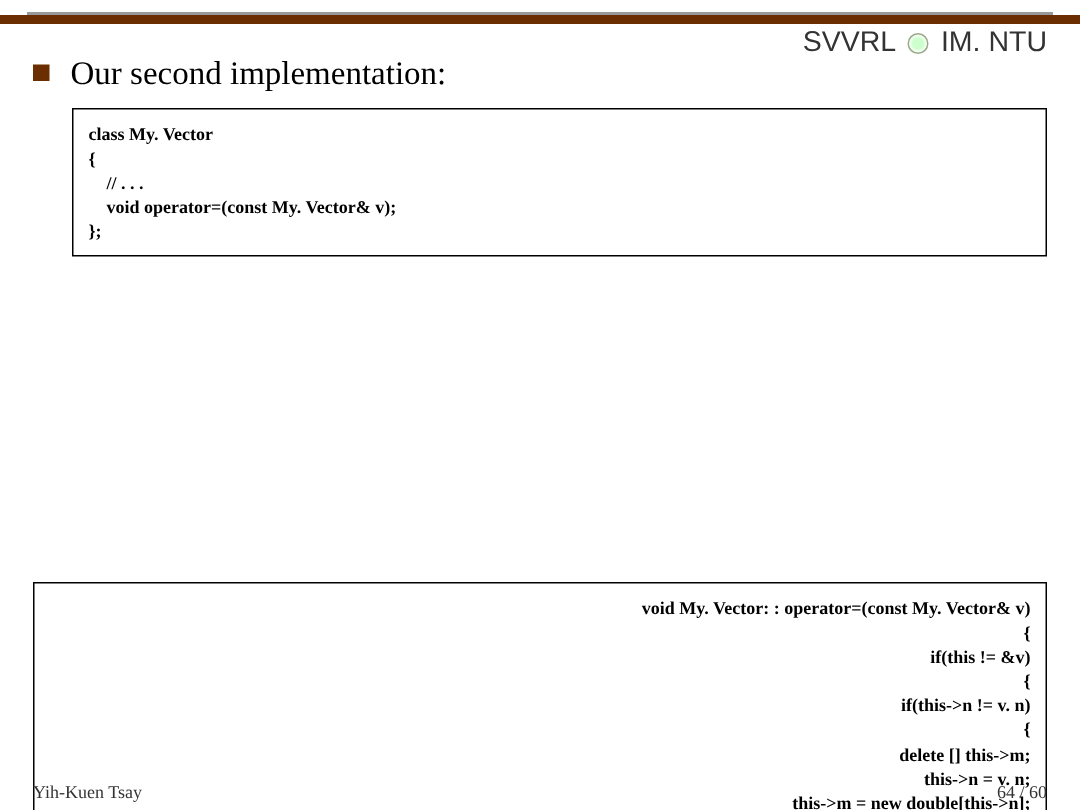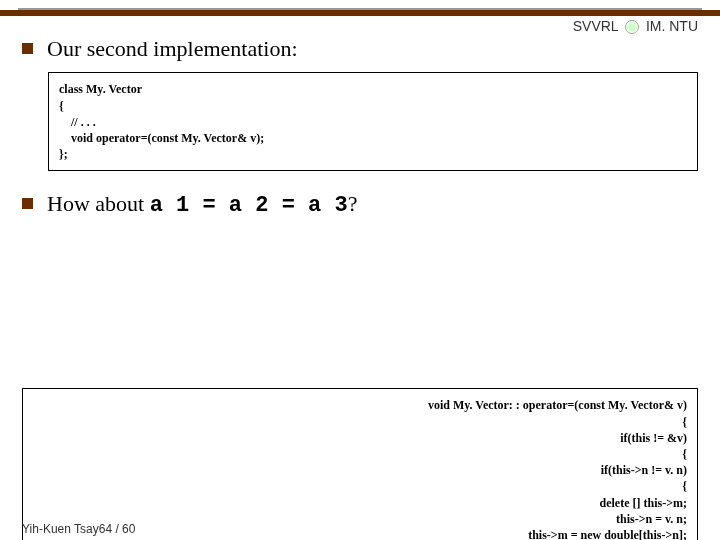--- a/index.html
+++ b/index.html
@@ -1,35 +1,35 @@
 <!DOCTYPE html>
 <html><head>
 <meta charset="utf-8">
 <style>
   * { box-sizing: border-box; margin: 0; padding: 0; }
   html, body { width: 720px; height: 540px; font-family: Georgia, 'Times New Roman', serif; background: #fff; color: #000; }
   .slide { width: 720px; height: 540px; position: relative; padding: 0; }
   .header-line { border-top: 2px solid #999; margin: 8px 18px 0 18px; }
-  .brand { position: absolute; top: 10px; right: 22px; font-size: 14px; color: #333; font-family: Arial, sans-serif; margin-left: 45px; }
+  .brand { position: absolute; top: 10px; right: 22px; font-size: 19px; color: #333; font-family: Arial, sans-serif; margin-left: 45px; }
   .brand .logo { display: inline-block; width: 14px; height: 14px; border: 1px solid #9a8; border-radius: 50%; vertical-align: middle; margin: 0 3px; background: radial-gradient(circle at 50% 50%, #cfc 40%, #fff 70%); }
   .title { font-size: 30px; color: #6a2e00; margin: 6px 18px 2px 18px; font-weight: normal; }
   .title-underline { height: 6px; background: #6a2e00; margin: 0 0 12px 0; }
   .body { padding: 8px 22px 0 22px; }
   .bullet-row { display: flex; align-items: flex-start; margin-bottom: 10px; }
   .bullet { width: 11px; height: 11px; background: #6a2e00; margin-top: 7px; margin-right: 14px; flex-shrink: 0; }
   .bullet-text { font-size: 22px; line-height: 1.2; }
   .cols { display: flex; gap: 16px; margin-top: 6px; flex-direction: column; }
   .colL { flex: 0 0 300px; }
   .colR { flex: 1; }
   .codebox { border: 1px solid #000; background: #fff; padding: 8px 10px; font-family: Georgia, 'Times New Roman', serif; font-size: 12px; line-height: 1.35; font-weight: bold; white-space: pre; overflow: hidden; }
   .codebox.left { margin-left: 26px; margin-bottom: 18px; }
   .codebox.right { min-height: 240px; text-align: right; }
   .second-bullet { margin-top: 20px; }
   .mono-inline { font-family: 'Courier New', monospace; font-weight: bold; }
-  .footer { position: absolute; bottom: 12px; left: 0; right: 0; display: flex; font-size: 12px; color: #333; padding: 0 22px; font-family: Liberation Sans, sans-serif; }
+  .footer { position: absolute; bottom: 12px; left: 0; right: 0; display: flex; justify-content: space-between; font-size: 12px; color: #333; padding: 0 22px; font-family: Liberation Serif, serif; }
   .footer .mid { position: absolute; left: 50%; transform: translateX(-50%); }
 </style>
 </head>
 <body>
 
 <div class="slide">
 
   <div class="brand">
     <span>SVVRL</span>
     <span class="logo"></span>
@@ -48,26 +48,20 @@
     </div>
 
     <div class="cols">
       <div class="colL">
         <div class="codebox left">class My. Vector
 {
     // . . .
     void operator=(const My. Vector&amp; v);
 };</div>
 
-        <div class="bullet-row second-bullet">
-          <div class="bullet"></div>
-          <div class="bullet-text">
-            <span>How about </span><span class="mono-inline">a 1 = a 2 = a 3</span><span>?</span>
-          </div>
-        </div>
       </div>
 
       <div class="colR">
         <div class="codebox right">void My. Vector: : operator=(const My. Vector&amp; v)
 {
     if(this != &amp;v)
     {
         if(this-&gt;n != v. n)
         {
             delete [] this-&gt;m;

